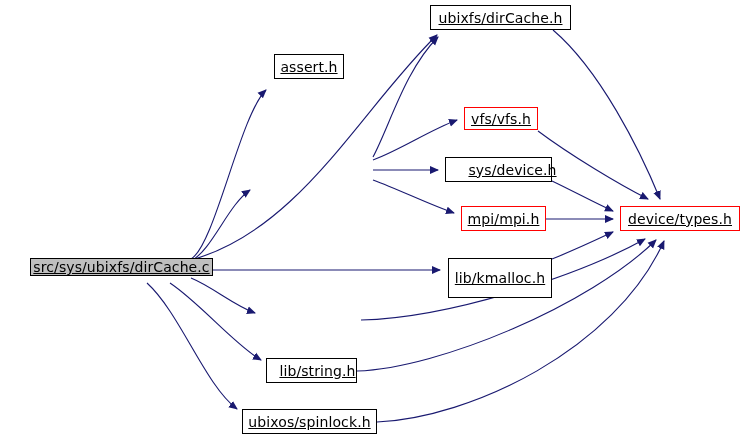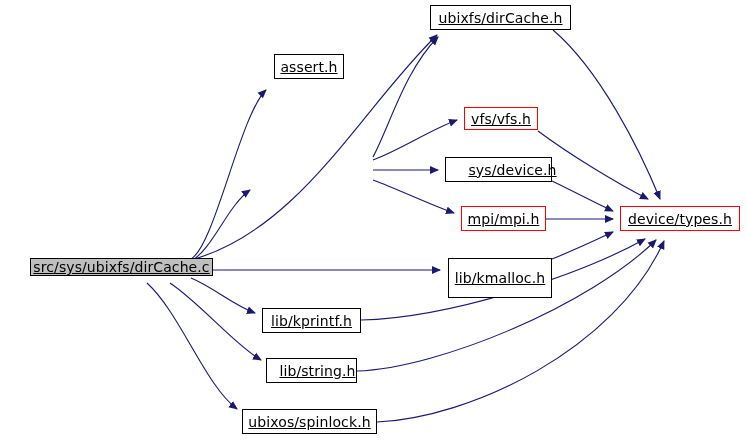--- a/index.html
+++ b/index.html
@@ -107,23 +107,20 @@
   </div>
 
   <div class="node red" style="left:620px;top:206px;width:120px;height:25px;">
     <span>device/types.h</span>
   </div>
 
   <div class="node" style="left:448px;top:258px;width:104px;height:40px;">
     <span>lib/kmalloc.h</span>
   </div>
 
-  <div class="node" style="left:262px;top:308px;width:99px;height:25px;">
-    <span>lib/kprintf.h</span>
-  </div>
 
   <div class="node" style="left:266px;top:358px;width:91px;height:25px;padding-left:12px;">
     <span>lib/string.h</span>
   </div>
 
   <div class="node" style="left:242px;top:409px;width:135px;height:25px;">
     <span>ubixos/spinlock.h</span>
   </div>
 
 </div>

